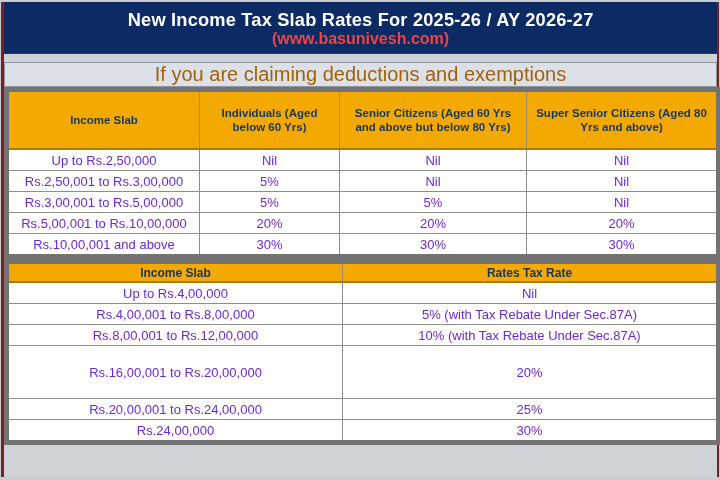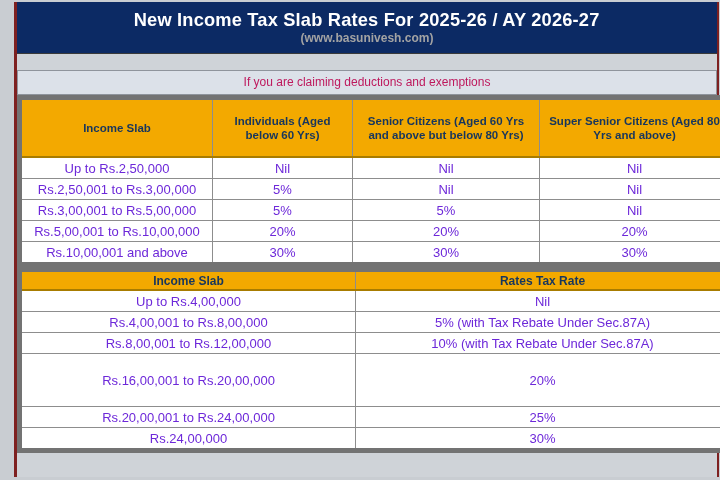--- a/index.html
+++ b/index.html
@@ -1,49 +1,49 @@
 <!DOCTYPE html>
 <html><head>
 <meta charset="utf-8">
 <style>
   html,body { margin:0; padding:0; }
   body { font-family: "Liberation Sans", sans-serif; background:#e8e8e8; }
 
   .page {
     position:relative; width:720px; height:480px; box-sizing:border-box;
-    background:#c9cdd2; padding:2px 0 3px 13px; overflow:hidden;
+    background:#c9cdd2; padding:2px 0 3px 0; overflow:hidden;
   }
   .inner {
     box-sizing:border-box; height:100%;
     margin:0 1px;
     border-left:3px solid #7e2020;
     border-right:2px solid #7e2020;
     background:#cfd3d8;
   }
 
   
   .banner {
     background:#0c2a64; height:52px; box-sizing:border-box;
     display:flex; flex-direction:column; align-items:center; justify-content:center;
     border-bottom:1px solid #3a3a3a;
   }
   .banner .title {
     color:#ffffff; font-weight:700; font-size:19px; letter-spacing:0.2px;
     transform:scaleX(0.96); line-height:22px;
   }
   .banner .subtitle {
-    color:#a3a3a3; font-weight:700; font-size:12px; line-height:15px; margin-top:0;
+    color:#ef4444; font-weight:700; font-size:16px; line-height:15px; margin-top:0;
   }
 
   
   .section-band {
-    margin-top:16px; box-sizing:border-box;
+    margin-top:8px; box-sizing:border-box;
     background:#dce1e9; border:1px solid #8f949c;
-    text-align:center; color:#be185d;
-    font-size:12px; line-height:23px; height:25px;
+    text-align:center; color:#a16207;
+    font-size:20px; line-height:23px; height:25px;
   }
 
   
   table {
     width:100%; border-collapse:collapse; table-layout:fixed;
     background:#ffffff; border:5px solid #737373;
   }
   th, td {
     border:1px solid #8d8d8d; text-align:center; vertical-align:middle;
     padding:0 4px; overflow:hidden;

